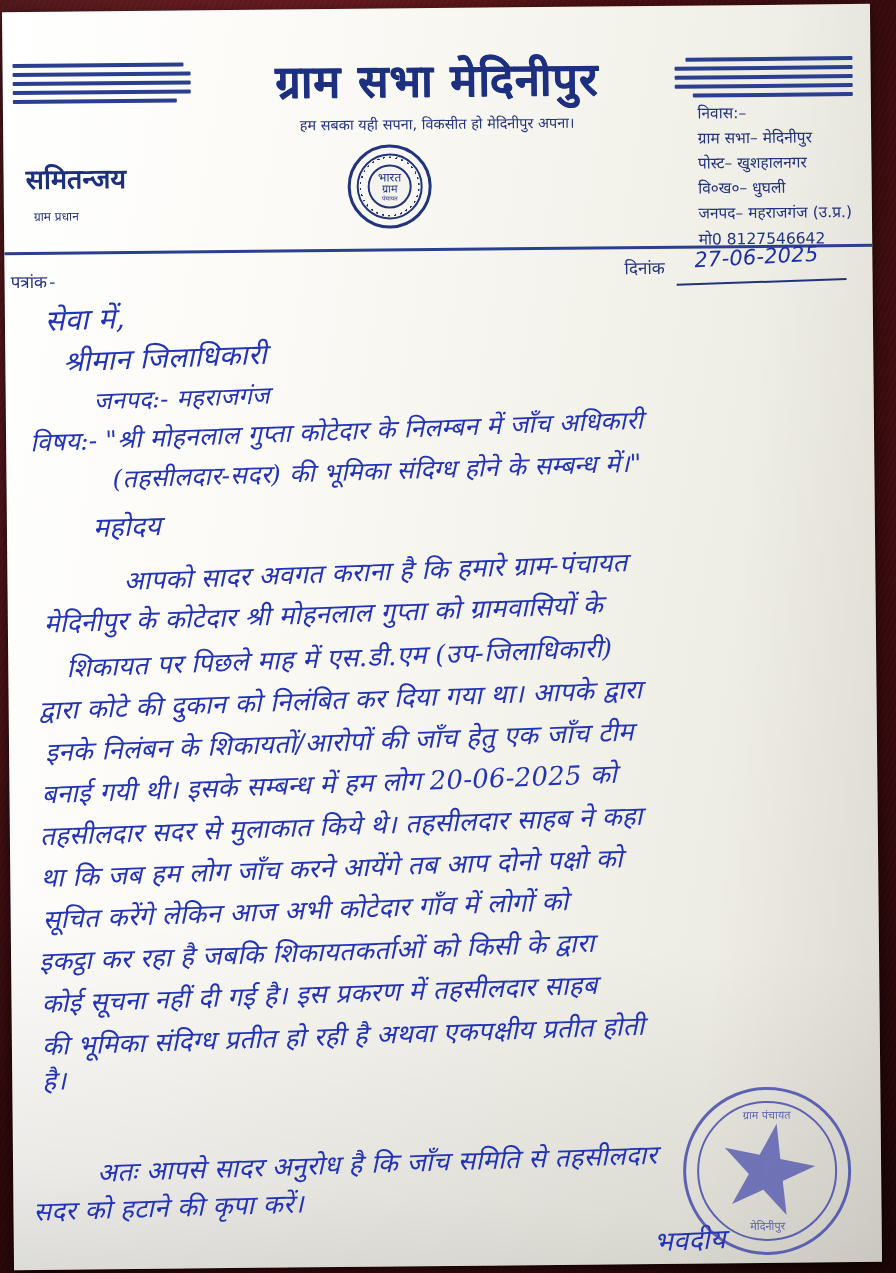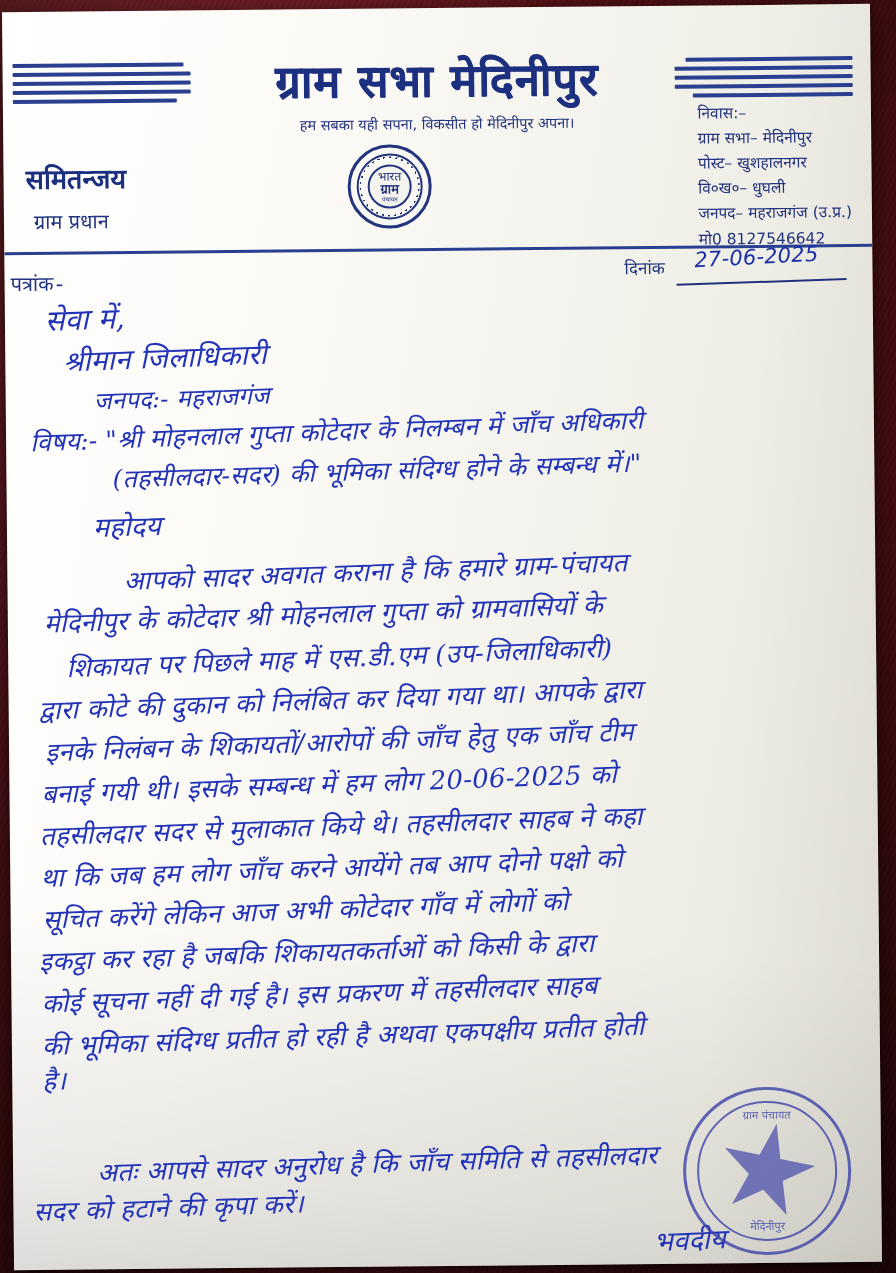--- a/index.html
+++ b/index.html
@@ -114,21 +114,21 @@
     font-family: "DejaVu Sans", sans-serif;
     font-weight: bold;
     font-size: 27px;
     color: #1d3080;
   }
   #pradhan-role {
     position: absolute;
     left: 30px;
     top: 196px;
     font-family: "DejaVu Sans", sans-serif;
-    font-size: 20px;
+    font-size: 12px;
     color: #23347f;
   }
 
   
   #emblem {
     position: absolute;
     left: 344px;
     top: 136px;
     width: 84px;
     height: 84px;
@@ -160,21 +160,21 @@
     border-radius: 50%;
     background: #f4f3ee;
     border: 2px solid #23347f;
     display: flex;
     flex-direction: column;
     align-items: center;
     justify-content: center;
     line-height: 1.05;
   }
   #emblem .inner .t1 { font-family: "DejaVu Sans", sans-serif; font-size: 12px; color: #23347f; }
-  #emblem .inner .t2 { font-family: "DejaVu Sans", sans-serif; font-size: 13px; font-weight: bold; color: #23347f; }
+  #emblem .inner .t2 { font-family: "DejaVu Sans", sans-serif; font-size: 11px; font-weight: normal; color: #23347f; }
   #emblem .inner .t3 { font-family: "DejaVu Sans", sans-serif; font-size: 6px; color: #23347f; }
 
   
   #address-block {
     position: absolute;
     right: 20px;
     top: 96px;
     text-align: left;
     font-family: "DejaVu Sans", sans-serif;
     font-size: 15.5px;
@@ -192,21 +192,21 @@
     height: 3px;
     background: #2a3f8f;
   }
 
   
   #ref-label {
     position: absolute;
     left: 6px;
     top: 258px;
     font-family: Liberation Mono, monospace;
-    font-size: 20px;
+    font-size: 17px;
     color: #22337e;
   }
   #date-label {
     position: absolute;
     left: 620px;
     top: 250px;
     font-family: "DejaVu Sans", sans-serif;
     font-size: 17px;
     color: #22337e;
   }

